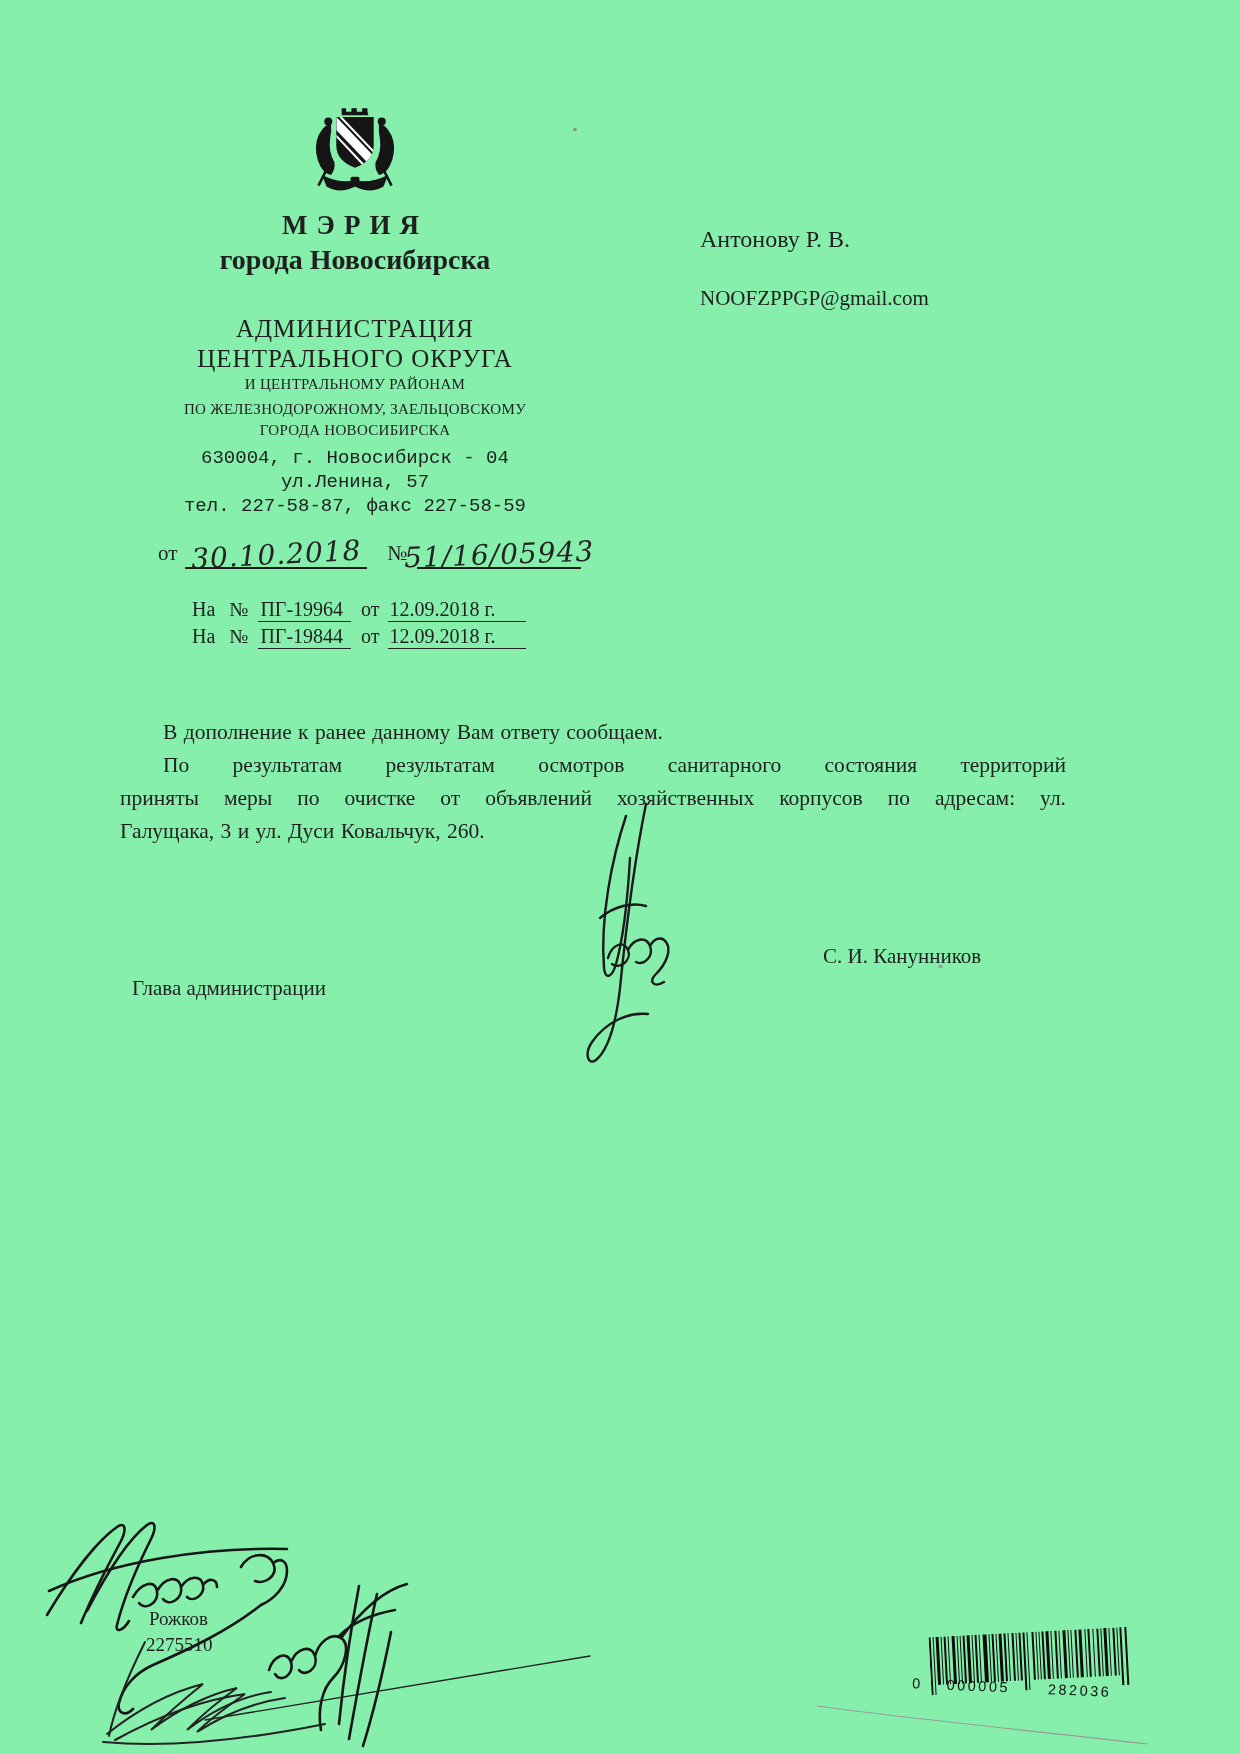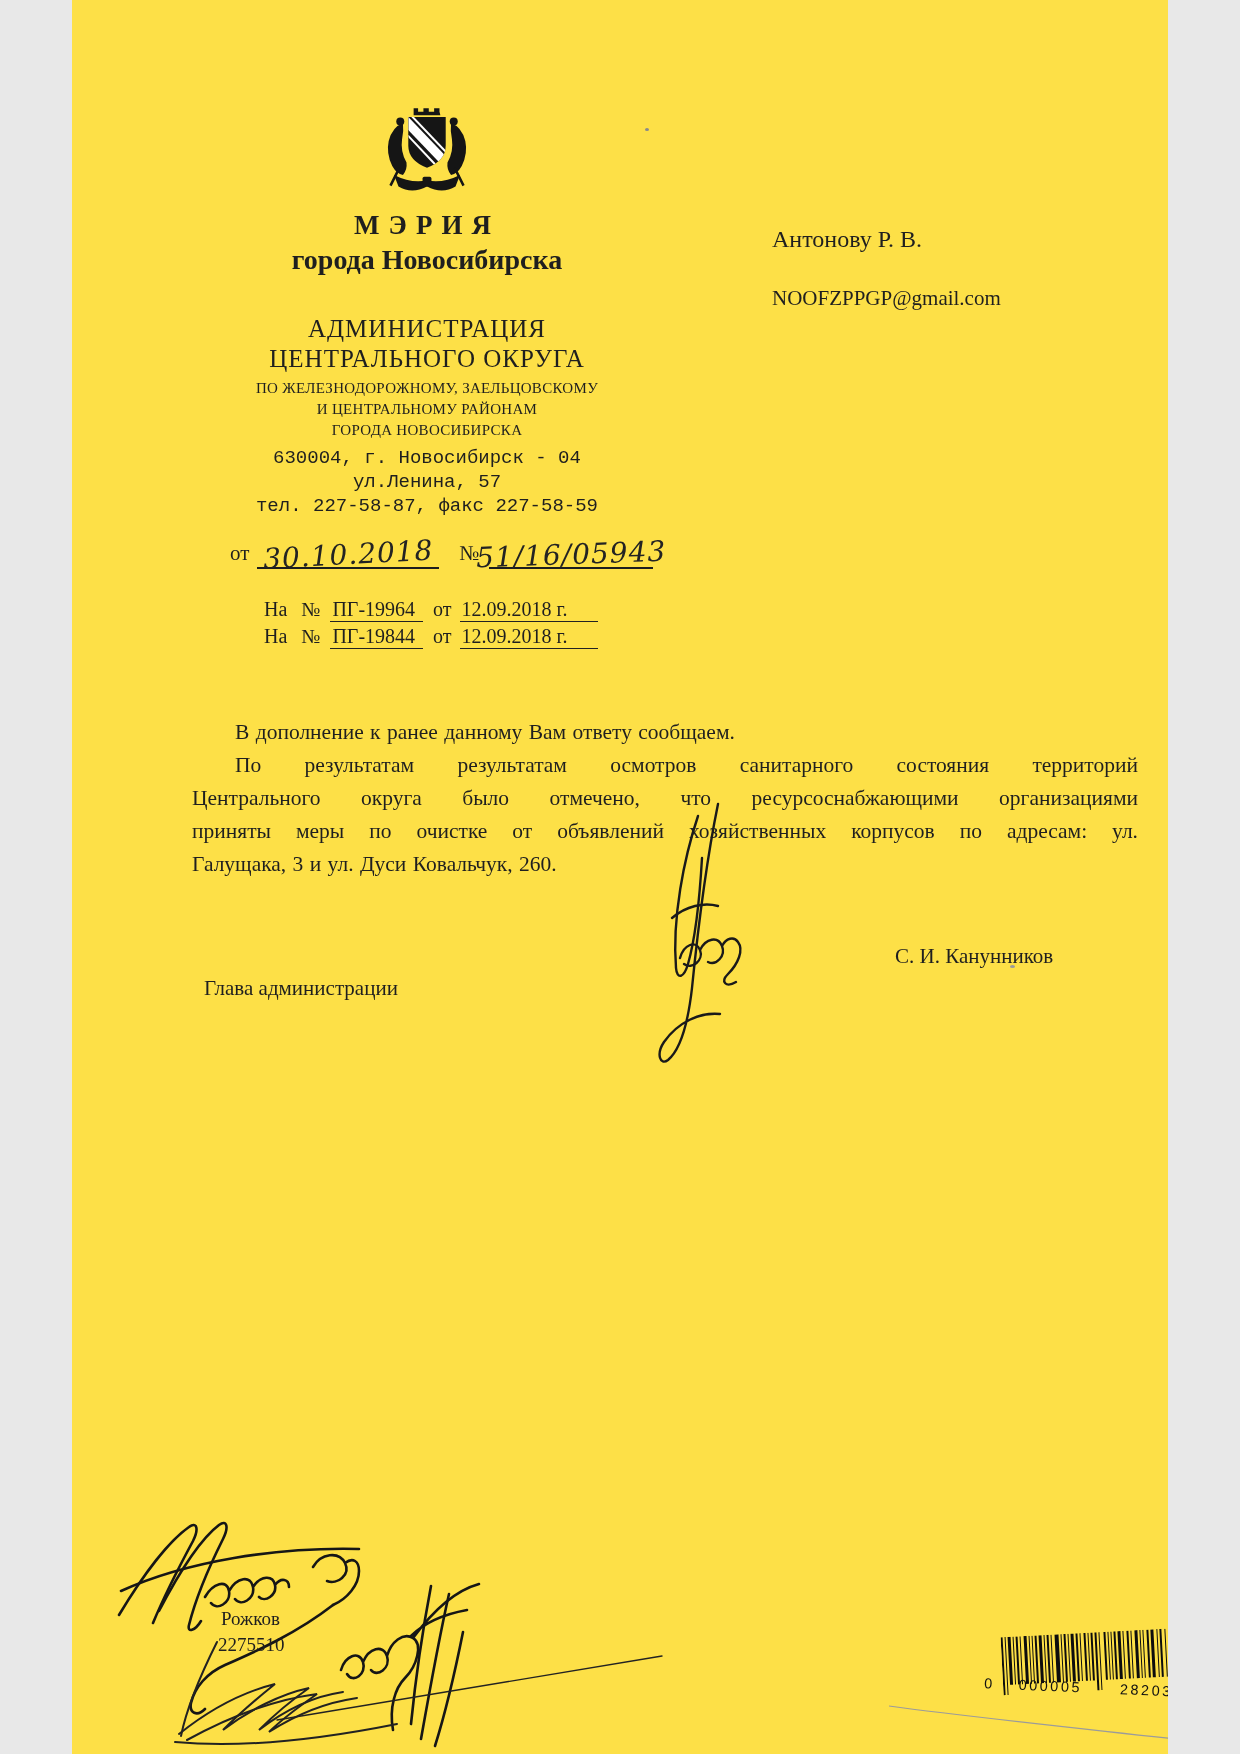--- a/index.html
+++ b/index.html
@@ -1,18 +1,18 @@
 <!DOCTYPE html>
 <html lang="ru"><head>
 <meta charset="utf-8">
 <style>
   html,body{margin:0;padding:0;background:#e8e8e8;}
   .page{
-    position:relative; width:1096px; height:1754px; margin:0 auto;
-    background:#fde047; overflow:hidden;
+    position:relative; width:1240px; height:1754px; margin:0 auto;
+    background:#86efac; overflow:hidden;
     font-family:"Liberation Serif", serif; color:#1f1f1f;
   }
   .abs{position:absolute;}
 
   
   .emblem{left:306px; top:98px; width:98px; height:104px;}
   .letterhead{left:108px; top:208px; width:494px; text-align:center;}
   .lh-org{font-size:27px; font-weight:bold; letter-spacing:9px; line-height:34px;}
   .lh-city{font-size:28px; font-weight:bold; line-height:36px;}
   .lh-dept{font-size:25px; letter-spacing:1px; line-height:30px;}
@@ -113,22 +113,22 @@
       <path d="M18,80 q20,10 37,6 q17,4 37,-6 l-5,13 q-15,9 -32,0 q-17,9 -32,0 z" fill="#151515"></path>
       <rect x="50" y="82" width="10" height="11" rx="2" fill="#151515"></rect>
     </g>
   </svg>
 
   <div class="abs letterhead">
     <div class="lh-org">МЭРИЯ</div>
     <div class="lh-city">города Новосибирска</div>
     <div class="lh-dept lh-dept1">АДМИНИСТРАЦИЯ</div>
     <div class="lh-dept">ЦЕНТРАЛЬНОГО ОКРУГА</div>
+    <div class="lh-small">И ЦЕНТРАЛЬНОМУ РАЙОНАМ</div>
     <div class="lh-small lh-small1">ПО ЖЕЛЕЗНОДОРОЖНОМУ, ЗАЕЛЬЦОВСКОМУ</div>
-    <div class="lh-small">И ЦЕНТРАЛЬНОМУ РАЙОНАМ</div>
     <div class="lh-small">ГОРОДА НОВОСИБИРСКА</div>
     <div class="lh-addr lh-addr1">630004, г. Новосибирск - 04</div>
     <div class="lh-addr">ул.Ленина, 57</div>
     <div class="lh-addr">тел. 227-58-87, факс 227-58-59</div>
   </div>
 
   <div class="abs addressee-name">Антонову Р. В.</div>
   <div class="abs addressee-email">NOOFZPPGP@gmail.com</div>
 
   <div class="abs meta-row">
@@ -147,21 +147,20 @@
       <span>На</span><span class="ref-sign">№</span><span class="ref-num">ПГ-19964</span><span class="ref-from">от</span><span class="ref-date">12.09.2018 г.</span>
     </div>
     <div class="ref-row">
       <span>На</span><span class="ref-sign">№</span><span class="ref-num">ПГ-19844</span><span class="ref-from">от</span><span class="ref-date">12.09.2018 г.</span>
     </div>
   </div>
 
   <div class="abs body-block">
     <div class="b-line indent">В дополнение к ранее данному Вам ответу сообщаем.</div>
     <div class="b-line indent jall">По результатам результатам осмотров санитарного состояния территорий</div>
-    <div class="b-line jall">Центрального округа было отмечено, что ресурсоснабжающими организациями</div>
     <div class="b-line jall">приняты меры по очистке от объявлений хозяйственных корпусов по адресам: ул.</div>
     <div class="b-line">Галущака, 3 и ул. Дуси Ковальчук, 260.</div>
   </div>
 
   <div class="abs sig-title">Глава администрации</div>
   <div class="abs sig-name">С. И. Канунников</div>
 
   <svg class="abs sign-main" viewBox="0 0 175 272" fill="none" stroke="#1a1a1a" stroke-width="2.4" stroke-linecap="round">
     <path d="M78,18 C64,60 52,120 56,170 C57,182 64,180 68,166 C76,138 80,95 82,60"></path>
     <path d="M98,6 C88,55 78,130 72,190 C68,225 60,252 48,262 C40,268 36,256 44,244 C58,224 80,214 100,216"></path>

